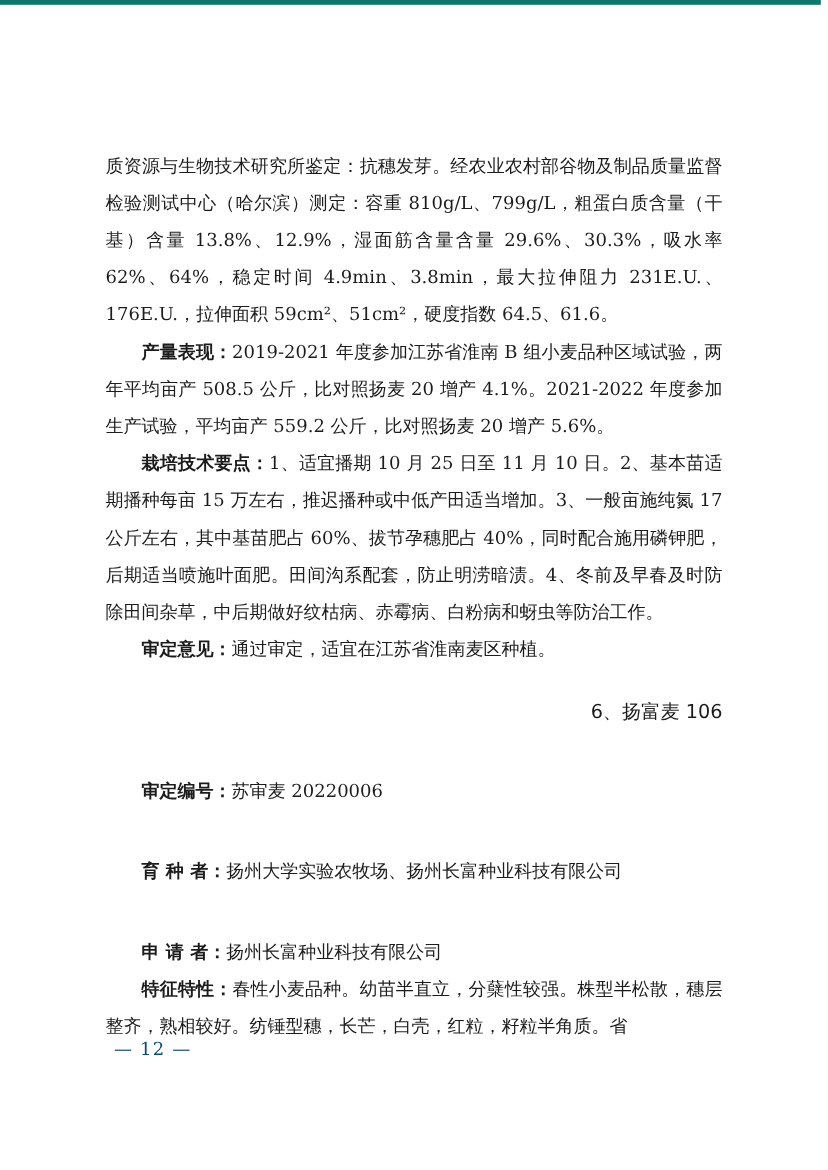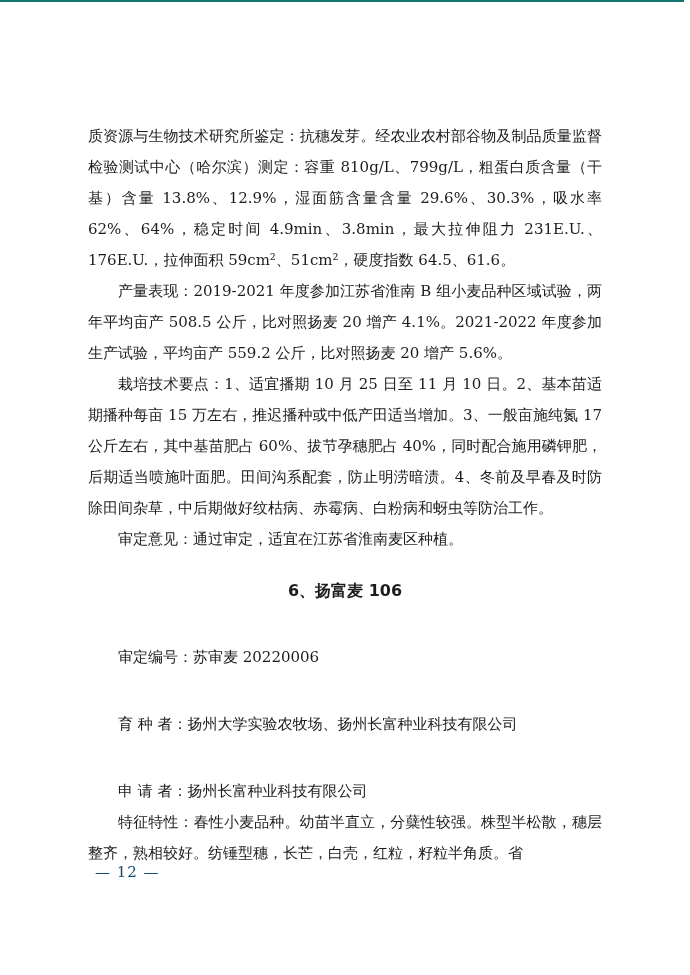--- a/index.html
+++ b/index.html
@@ -5,42 +5,42 @@
   * { margin: 0; padding: 0; box-sizing: border-box; }
   html, body { background: #ffffff; }
   .page {
     position: relative;
     width: 684px;
     height: 975px;
     background: #ffffff;
     overflow: hidden;
     font-family: "DejaVu Serif", "Liberation Serif", serif;
     color: #1c1c1c;
-    border-top: 2px solid #0f766e;
+    border-top: 4px solid #0f766e;
   }
   .content {
     position: absolute;
     left: 88px;
     top: 119px;
     width: 514px;
     font-size: 15px;
     line-height: 31px;
     text-align: justify;
     text-justify: inter-character;
   }
   p.body-para { margin: 0; }
   p.indent { text-indent: 2em; }
   .lbl {
-    font-weight: 400;
+    font-weight: 700;
     font-family: "DejaVu Sans", "Liberation Sans", sans-serif;
   }
   .section-heading {
     margin-top: 20px;
-    text-align: center;
-    font-weight: 700;
+    text-align: right;
+    font-weight: 400;
     font-family: "DejaVu Sans", "Liberation Sans", sans-serif;
     font-size: 16px;
     line-height: 31px;
     text-indent: 0;
   }
   .field-row {
     text-indent: 2em;
     line-height: 31px;
     white-space: nowrap;
     text-align: left;

